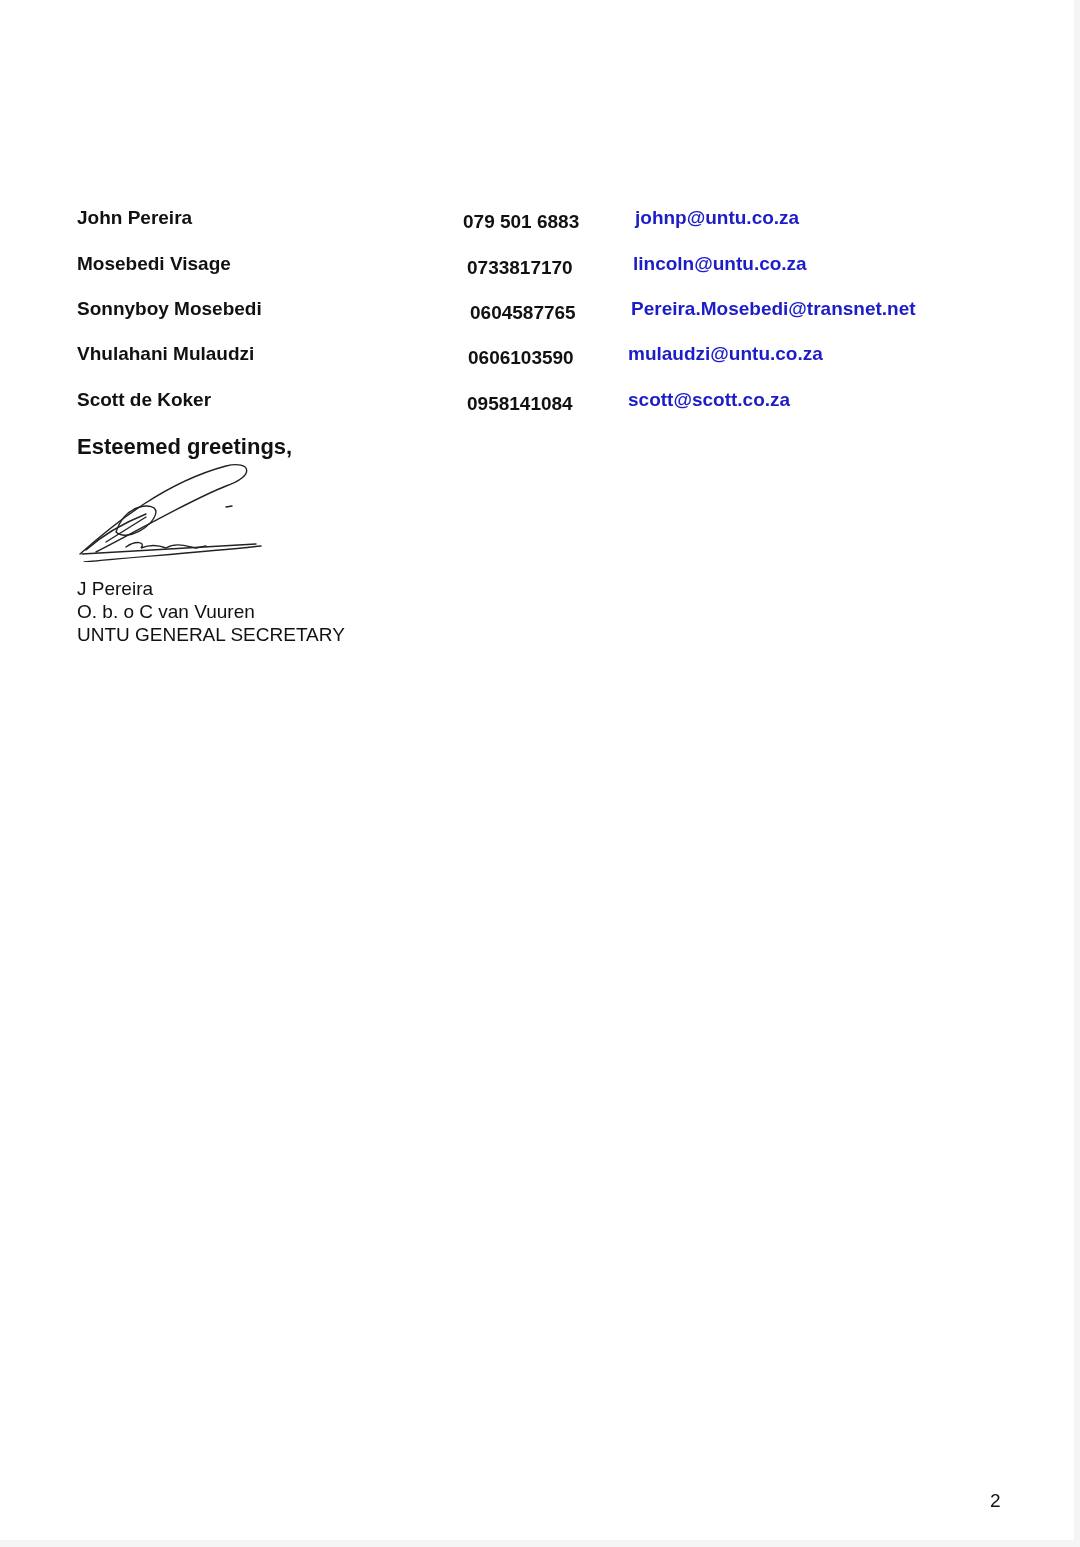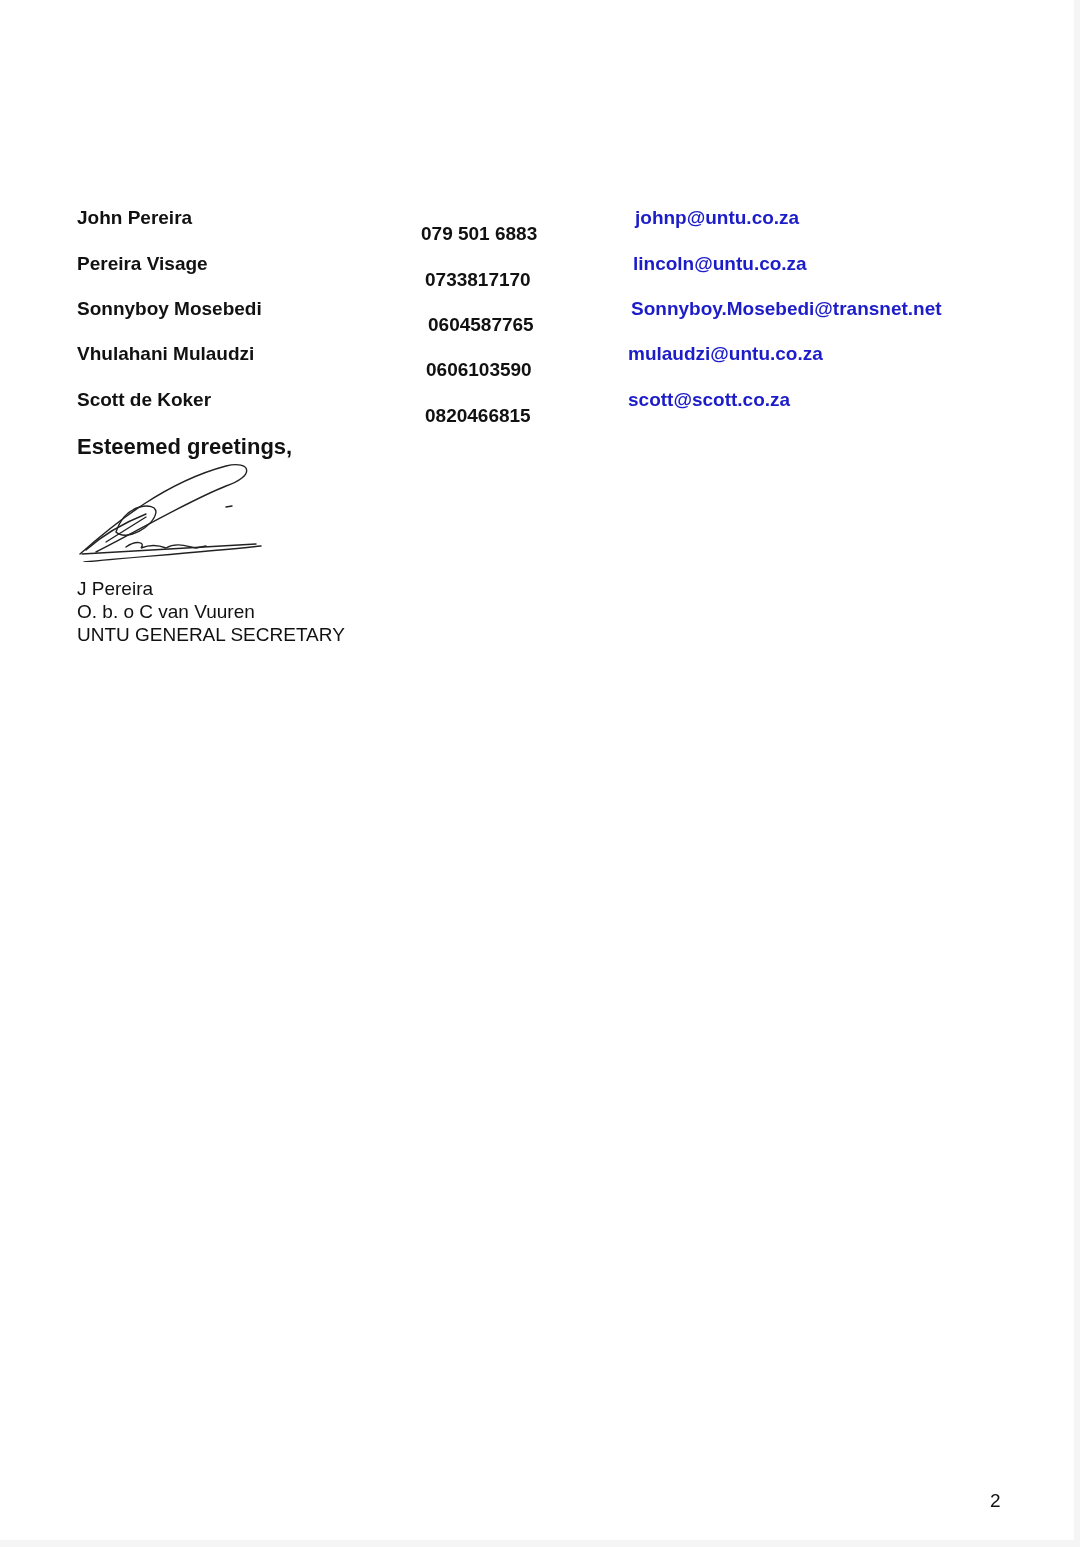--- a/index.html
+++ b/index.html
@@ -1,55 +1,55 @@
 <!DOCTYPE html>
 <html><head>
   <meta charset="utf-8">
   <style>
     html, body { margin: 0; padding: 0; }
     body { width: 1080px; height: 1547px; background: #f5f5f5; position: relative; overflow: hidden;
            font-family: "Liberation Sans", sans-serif; color: #111; }
     .page { position: absolute; left: 0; top: 0; width: 1074px; height: 1540px; background: #fff; }
     .row { position: absolute; left: 0; width: 1074px; height: 24px; font-size: 19px; font-weight: bold; padding-left: 20px; }
     .name { position: absolute; left: 77px; top: 0; }
-    .phone { position: absolute; top: 16px; }
+    .phone { position: absolute; top: 4px; margin-left: 42px; }
     .email { position: absolute; top: 0; color: #1a0dab; color: #1c1cc8; }
     .greeting { position: absolute; left: 77px; top: 434px; font-size: 22px; font-weight: bold; }
     .sig { position: absolute; left: 76px; top: 462px; }
     .sigblock { position: absolute; left: 77px; top: 577px; font-size: 19px; line-height: 23px; }
     .pagenum { position: absolute; left: 990px; top: 1490px; font-size: 19px; }
   </style>
 </head>
 <body>
 
 <div class="page">
 
   <div class="row" style="top:207px">
     <span class="name">John Pereira</span>
     <span class="phone" style="left:421px">079 501 6883</span>
     <a class="email" style="left:635px">johnp@untu.co.za</a>
   </div>
   <div class="row" style="top:253px">
-    <span class="name">Pereira Visage</span>
+    <span class="name">Mosebedi Visage</span>
     <span class="phone" style="left:425px">0733817170</span>
     <a class="email" style="left:633px">lincoln@untu.co.za</a>
   </div>
   <div class="row" style="top:298px">
     <span class="name">Sonnyboy Mosebedi</span>
     <span class="phone" style="left:428px">0604587765</span>
-    <a class="email" style="left:631px">Sonnyboy.Mosebedi@transnet.net</a>
+    <a class="email" style="left:631px">Pereira.Mosebedi@transnet.net</a>
   </div>
   <div class="row" style="top:343px">
     <span class="name">Vhulahani Mulaudzi</span>
     <span class="phone" style="left:426px">0606103590</span>
     <a class="email" style="left:628px">mulaudzi@untu.co.za</a>
   </div>
   <div class="row" style="top:389px">
     <span class="name">Scott de Koker</span>
-    <span class="phone" style="left:425px">0820466815</span>
+    <span class="phone" style="left:425px">0958141084</span>
     <a class="email" style="left:628px">scott@scott.co.za</a>
   </div>
 
   <div class="greeting">Esteemed greetings,</div>
 
   <svg class="sig" width="190" height="100" viewBox="0 0 190 100">
     <g fill="none" stroke="#222" stroke-width="1.4" stroke-linecap="round">
       <path d="M4 92 C40 60, 90 20, 150 4 C175 -2, 180 14, 150 24 C110 40, 60 70, 20 90"></path>
       <path d="M40 70 C50 40, 80 40, 80 50 C78 65, 50 80, 40 70 Z"></path>
       <path d="M10 88 C30 70, 50 60, 70 52"></path>

